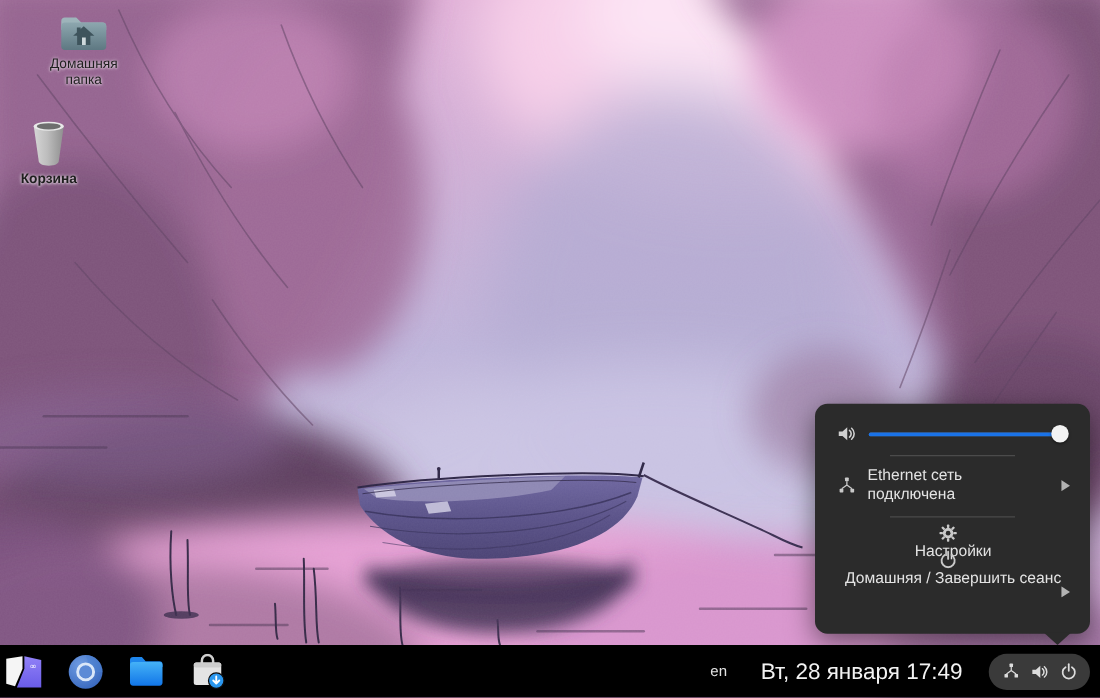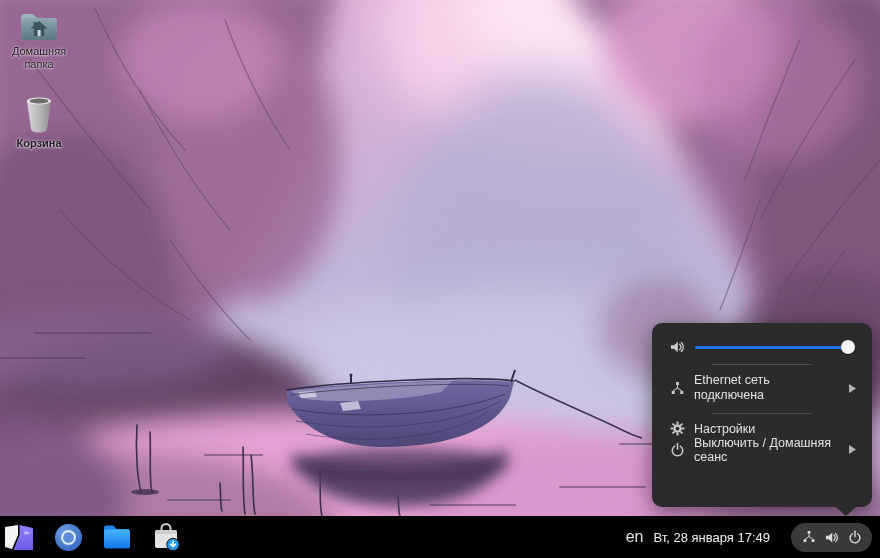--- a/index.html
+++ b/index.html
@@ -5,57 +5,57 @@
   html,body{margin:0;padding:0;background:#000;}
   body{width:880px;height:558px;overflow:hidden;font-family:"Liberation Sans",sans-serif;}
   .screen{position:relative;width:880px;height:558px;overflow:hidden;}
   .wallpaper{position:absolute;inset:0;width:880px;height:558px;display:block;}
 
   
   .desk-icon{position:absolute;width:78px;text-align:center;cursor:default;}
   .desk-icon .ic{display:block;margin:0 auto;}
   .desk-label{margin-top:3px;font-size:11px;line-height:13px;color:#1f1f1f;
     text-shadow:0 0 3px rgba(255,255,255,.75),0 1px 2px rgba(255,255,255,.55);}
-  #icon-home{left:0;top:10px;}
+  #icon-home{left:0;top:10px;padding-left:28px;}
   #icon-trash{left:0;top:92px;font-weight:bold;}
 
   
   .qs-popup{position:absolute;left:652px;top:323px;width:220px;height:184px;
     background:#2b2b2b;border-radius:10px;box-shadow:0 6px 22px rgba(0,0,0,.5);
     box-sizing:border-box;padding:13px 0 4px 0;color:#e3e3e3;}
   .qs-tail{position:absolute;left:183px;bottom:-9px;width:0;height:0;
     border-left:11px solid transparent;border-right:11px solid transparent;
     border-top:10px solid #2b2b2b;}
   .qs-volume-row{display:flex;align-items:center;height:22px;padding:0 19px 0 17px;}
   .qs-volume-row .qs-ic{flex:0 0 16px;margin-right:10px;}
   .qs-slider{position:relative;flex:1;height:14px;cursor:pointer;}
   .qs-track{position:absolute;left:0;right:0;top:5.5px;height:3px;border-radius:2px;background:#5a5a5a;}
   .qs-fill{height:100%;border-radius:2px;background:#1a73e8;width:97%;}
   .qs-thumb{position:absolute;top:50%;left:97%;width:14px;height:14px;border-radius:50%;
     background:#f3f3f3;transform:translate(-50%,-50%);box-shadow:0 1px 2px rgba(0,0,0,.5);}
   .qs-divider{height:1px;background:#4b4b4b;width:100px;margin:6px auto 4px auto;}
   .qs-item{display:flex;align-items:center;padding:0 16px 0 17px;font-size:12.5px;cursor:pointer;}
   .qs-item .qs-ic{flex:0 0 16px;margin-right:9px;display:flex;align-items:center;justify-content:center;}
   .qs-item .qs-chev{margin-left:auto;flex:0 0 7px;}
-  .qs-item.h21{height:21px;}
+  .qs-item.h21{height:21px;flex-direction:column;}
   .qs-item.h24{height:24px;}
   .qs-item.h38{height:38px;}
   .qs-2line{display:flex;flex-direction:column;line-height:15px;}
   .qs-ic svg, .qs-chev svg{display:block;}
 
   
   .taskbar{position:absolute;left:0;bottom:0;width:880px;height:42px;background:#000;
     display:flex;align-items:center;}
   .tb-left{display:flex;align-items:center;gap:19px;padding-left:4px;}
   .tb-app{width:30px;height:30px;border:0;background:transparent;padding:0;cursor:pointer;
     display:flex;align-items:center;justify-content:center;}
   .tb-app svg{display:block;}
   .tb-right{margin-left:auto;display:flex;align-items:center;}
-  .tb-lang{color:#e2e2e2;font-size:16px;margin-right:10px;cursor:pointer;}
-  .tb-clock{color:#f2f2f2;font-size:13px;font-weight:500;margin-right:21px;cursor:pointer;white-space:nowrap;}
+  .tb-lang{color:#e2e2e2;font-size:12px;margin-right:27px;cursor:pointer;}
+  .tb-clock{color:#f2f2f2;font-size:18px;font-weight:500;margin-right:21px;cursor:pointer;white-space:nowrap;}
   .tray-pill{display:flex;align-items:center;gap:8px;background:#3a3a3a;border-radius:15px;
     height:29px;padding:0 10px;margin-right:8px;}
   .tray-btn{width:15px;height:15px;display:flex;align-items:center;justify-content:center;cursor:pointer;}
 </style>
 </head>
 <body>
 
 <div class="screen">
 
   <svg class="wallpaper" viewBox="0 0 880 558" preserveAspectRatio="none" aria-hidden="true">
@@ -284,21 +284,21 @@
     </div>
 
 
     <div class="qs-item h21">
       <span class="qs-ic">
         <svg width="15" height="15" viewBox="0 0 16 16">
           <path d="M5.1,4.3 A5.6,5.6 0 1 0 10.9,4.3" fill="none" stroke="#c9c9c9" stroke-width="1.6" stroke-linecap="round"></path>
           <path d="M8,1.5 V7.6" stroke="#c9c9c9" stroke-width="1.6" stroke-linecap="round"></path>
         </svg>
       </span>
-      <span>Выключить / Домашняя сеанс</span>
+      <span>Домашняя / Завершить сеанс</span>
       <span class="qs-chev">
         <svg width="7" height="9" viewBox="0 0 7 9">
             <path d="M0,0 L7,4.5 L0,9 Z" fill="#b3b3b3"></path>
           </svg>
       </span>
     </div>
 
     <div class="qs-tail"></div>
   </div>
 

